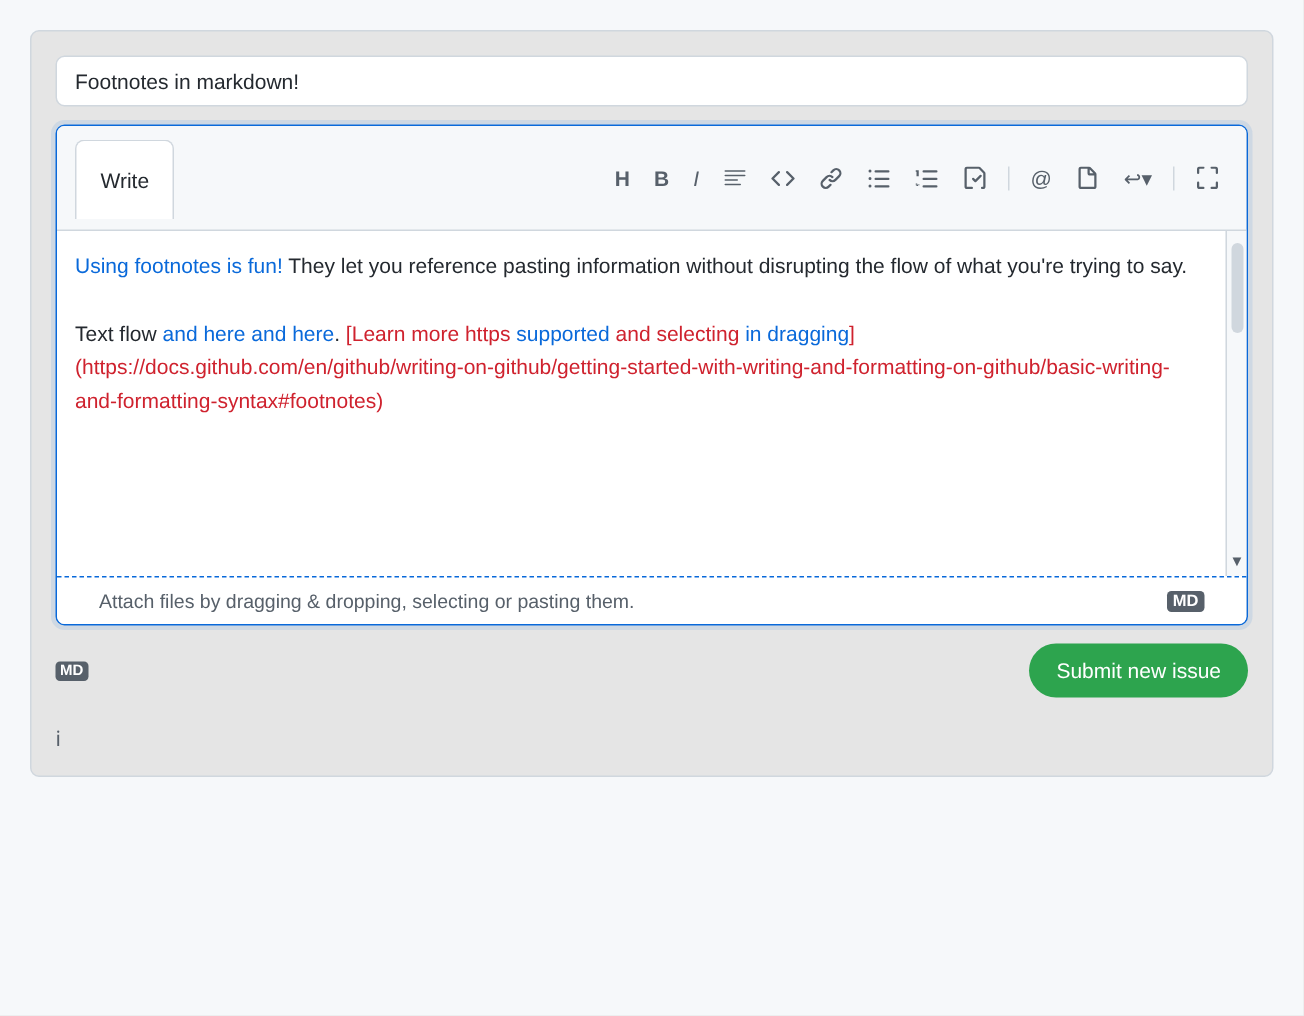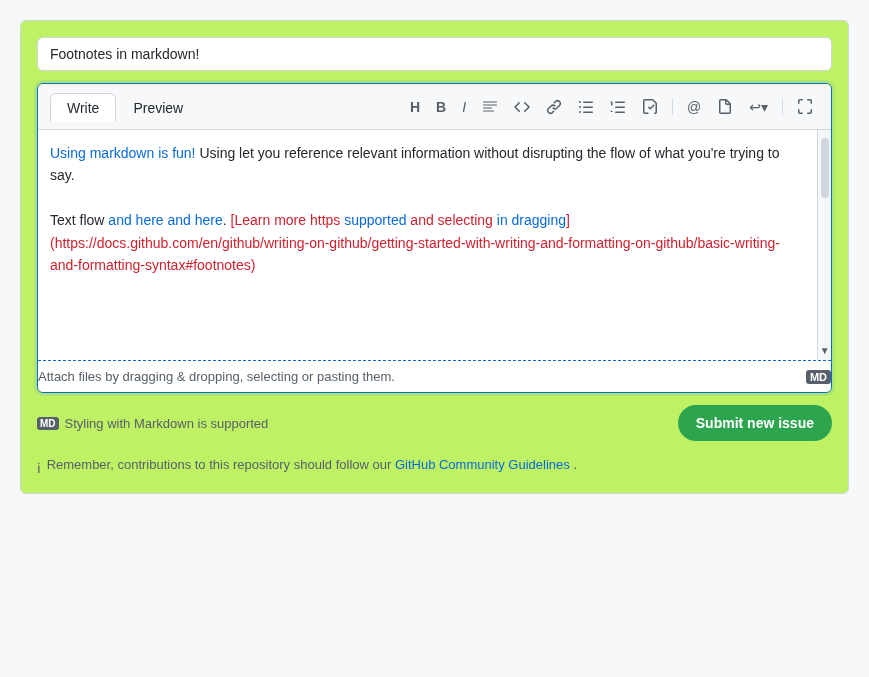--- a/index.html
+++ b/index.html
@@ -8,21 +8,21 @@
       font-size: 14px;
       background: #f6f8fa;
       display: flex;
       justify-content: center;
       align-items: flex-start;
       padding: 20px;
       min-height: 677px;
     }
     .outer-container {
       width: 840px;
-      background: #bef264;
+      background: #e5e5e5;
       border: 1px solid #d0d7de;
       border-radius: 6px;
       padding: 16px;
     }
     .title-input {
       width: 100%;
       padding: 8px 12px;
       border: 1px solid #d0d7de;
       border-radius: 6px;
       font-size: 14px;
@@ -43,21 +43,21 @@
       border-bottom: 1px solid #d0d7de;
       padding: 8px 12px;
       gap: 0;
     }
     .tabs {
       display: flex;
       gap: 0;
       margin-right: auto;
     }
     .tab {
-      padding: 6px 16px;
+      padding: 18px 16px;
       font-size: 14px;
       cursor: pointer;
       border: 1px solid transparent;
       border-bottom: none;
       border-radius: 6px 6px 0 0;
       color: #24292f;
       background: transparent;
       position: relative;
       top: 1px;
     }
@@ -112,21 +112,21 @@
       margin-top: 8px;
     }
     .scrollbar-arrow-down {
       margin-top: auto;
       margin-bottom: 4px;
       color: #57606a;
       font-size: 10px;
     }
     .file-attach-area {
       border-top: 1px dashed #0969da;
-      padding: 8px 0;
+      padding: 8px 28px;
       background: #fff;
       display: flex;
       align-items: center;
       justify-content: space-between;
       color: #57606a;
       font-size: 13px;
     }
     .md-badge {
       background: #57606a;
       color: #fff;
@@ -156,21 +156,21 @@
       border-radius: 3px;
       font-weight: bold;
     }
     .submit-btn {
       background: #2da44e;
       color: #fff;
       border: none;
       border-radius: 18px;
       padding: 10px 18px;
       font-size: 14px;
-      font-weight: 700;
+      font-weight: 400;
       cursor: pointer;
     }
     .community-note {
       margin-top: 16px;
       display: flex;
       align-items: flex-start;
       gap: 6px;
       color: #57606a;
       font-size: 13px;
     }
@@ -202,21 +202,20 @@
 <div class="outer-container">
   
   <input type="text" class="title-input" placeholder="Title" value="Footnotes in markdown!" style="">
 
   
   <div class="editor-container">
 
     <div class="tab-toolbar">
       <div class="tabs">
         <div class="tab active">Write</div>
-        <div class="tab">Preview</div>
       </div>
       <div class="toolbar-icons">
         <button class="toolbar-btn" title="Heading">
             <b>H</b>
           </button>
         <button class="toolbar-btn" title="Bold">
             <b>B</b>
           </button>
         <button class="toolbar-btn" title="Italic">
             <i>I</i>
@@ -263,21 +262,21 @@
         <button class="toolbar-btn" title="Fullscreen">
           <svg width="16" height="16" viewBox="0 0 16 16" fill="currentColor">
               <path d="M1.75 10a.75.75 0 01.75.75v2.5c0 .138.112.25.25.25h2.5a.75.75 0 010 1.5h-2.5A1.75 1.75 0 011 13.25v-2.5A.75.75 0 011.75 10zm12.5 0a.75.75 0 01.75.75v2.5A1.75 1.75 0 0113.25 15h-2.5a.75.75 0 010-1.5h2.5a.25.25 0 00.25-.25v-2.5a.75.75 0 01.75-.75zM2.75 1.5a.25.25 0 00-.25.25v2.5a.75.75 0 01-1.5 0v-2.5C1 .784 1.784 0 2.75 0h2.5a.75.75 0 010 1.5h-2.5zm10.5 0h-2.5a.75.75 0 010-1.5h2.5C14.216 0 15 .784 15 1.75v2.5a.75.75 0 01-1.5 0v-2.5a.25.25 0 00-.25-.25z"></path>
             </svg>
         </button>
       </div>
     </div>
 
     <div class="editor-body">
       <div class="editor-content-display">
-        <span class="content-blue">Using markdown is fun!</span><span> Using let you reference relevant information without disrupting the flow of what you're trying to say.</span>
+        <span class="content-blue">Using footnotes is fun!</span><span> They let you reference pasting information without disrupting the flow of what you're trying to say.</span>
         <br><br>
         <span>Text flow </span><span class="content-blue">and here and here</span><span>. </span><span class="content-red">[Learn more https </span><span class="content-blue">supported</span><span class="content-red"> and selecting </span><span class="content-blue">in dragging</span><span class="content-red">]</span>
         <br>
         <span class="content-red">(https://docs.github.com/en/github/writing-on-github/getting-started-with-writing-and-formatting-on-github/basic-writing-and-formatting-syntax#footnotes)</span>
       </div>
       <div class="scrollbar-area">
         <div class="scrollbar-thumb"></div>
         <div class="scrollbar-arrow-down">▼</div>
       </div>
     </div>
@@ -285,27 +284,21 @@
     <div class="file-attach-area">
       <span>Attach files by dragging &amp; dropping, selecting or pasting them.</span>
       <span class="md-badge">MD</span>
     </div>
   </div>
 
   
   <div class="footer-row">
     <div class="footer-left">
       <span class="footer-md-badge">MD</span>
-      <span>Styling with Markdown is supported</span>
     </div>
     <button class="submit-btn">Submit new issue</button>
   </div>
 
   
   <div class="community-note">
     <span class="info-icon">ℹ</span>
-    <span>
-      <span>Remember, contributions to this repository should follow our </span>
-      <a href="#" class="community-link">GitHub Community Guidelines</a>
-      <span>.</span>
-    </span>
   </div>
 </div>
 
 </body></html>

